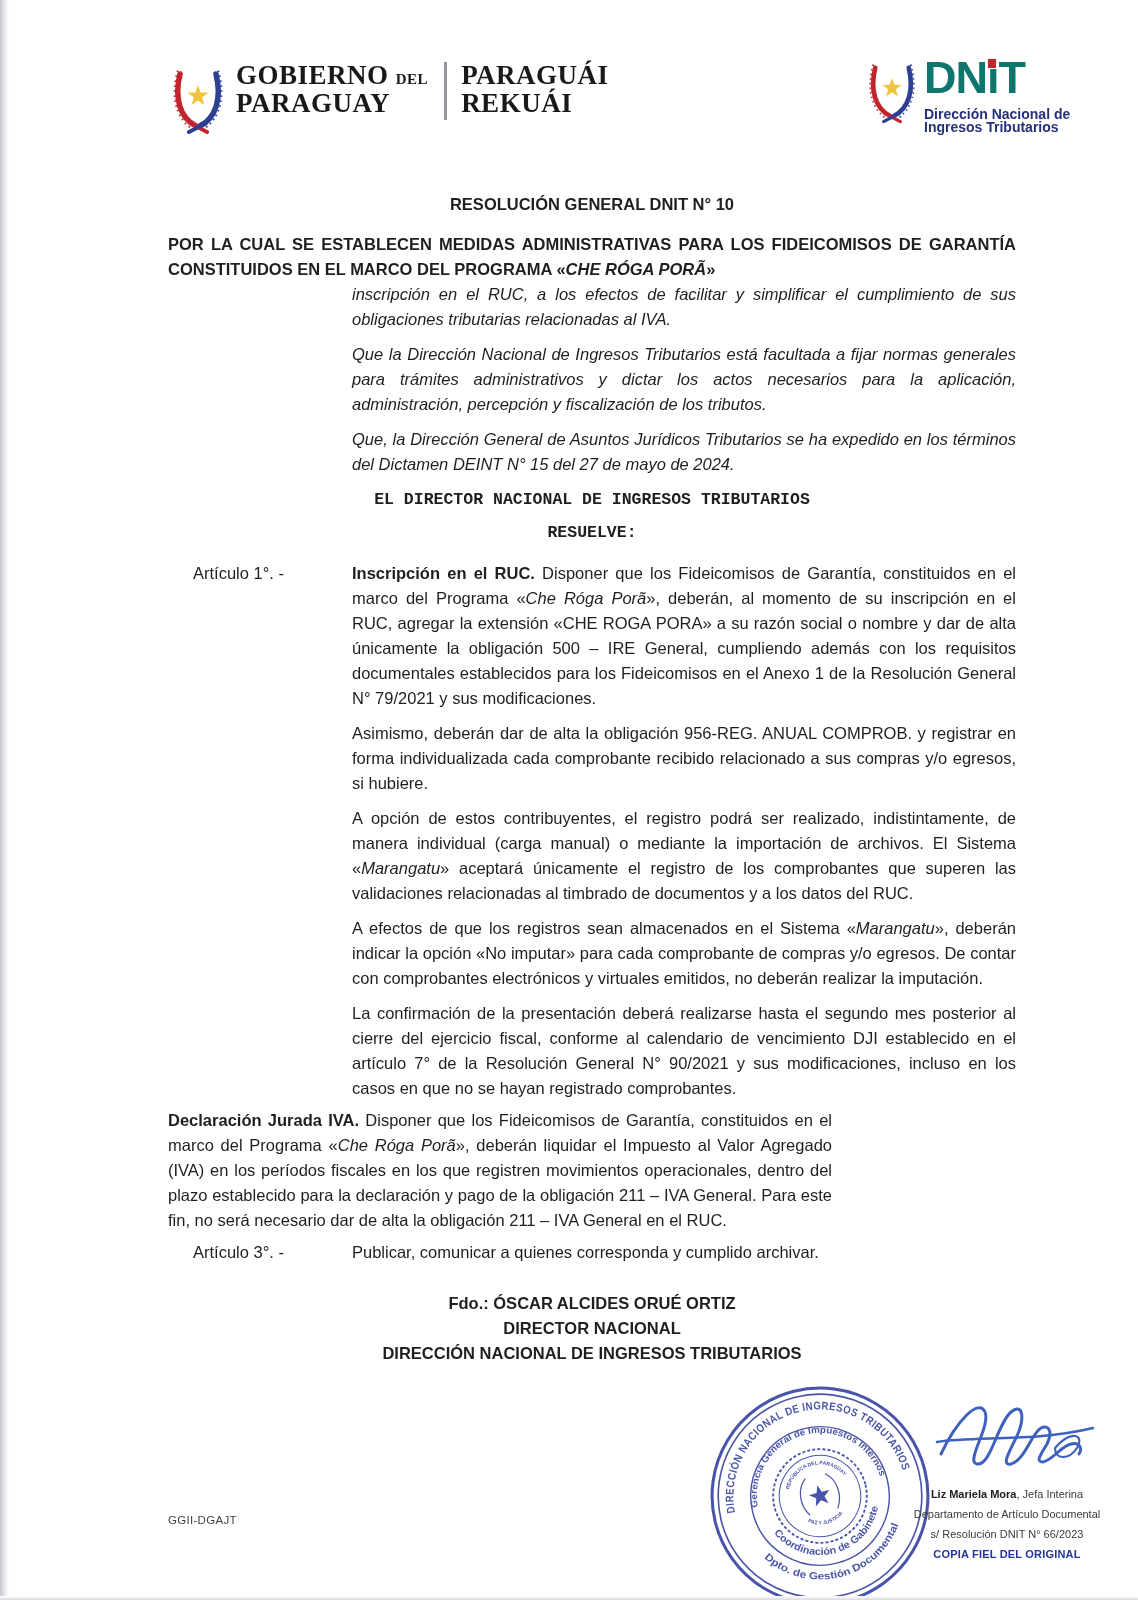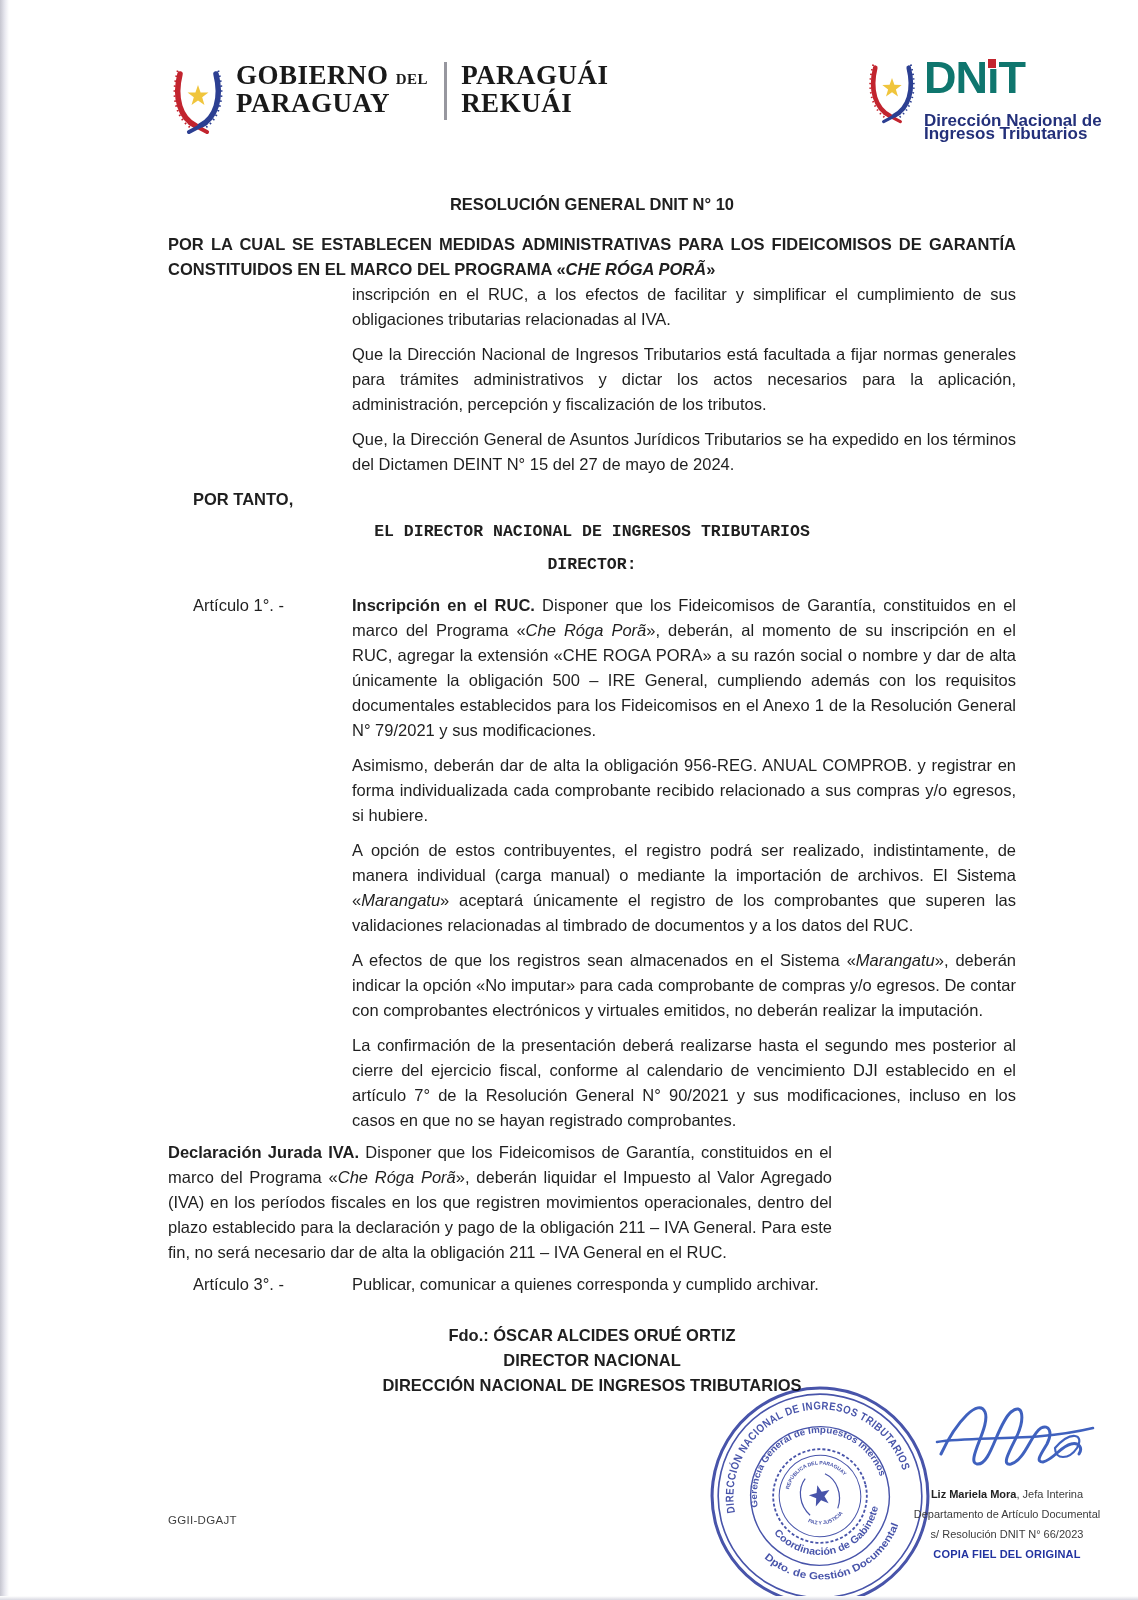--- a/index.html
+++ b/index.html
@@ -25,31 +25,31 @@
   .gov-line{font-size:27px;letter-spacing:.5px;white-space:nowrap;}
   .gov-small{font-size:15px;letter-spacing:.5px;}
   .gov-divider{width:3px;height:58px;background:#97979f;margin:0 14px 0 16px;}
   .gov-text-gn{font-family:"Liberation Serif","DejaVu Serif",serif;font-weight:bold;color:#191919;line-height:1.02;}
 
   .dnit-logo{position:absolute;left:866px;top:56px;display:flex;align-items:flex-start;}
   .dnit-right{margin-left:6px;}
   .dnit-word{font-weight:bold;font-size:45px;line-height:44px;letter-spacing:-1px;color:#0f766e;white-space:nowrap;}
   .dnit-i{position:relative;display:inline-block;}
   .i-dot{position:absolute;left:1px;top:3px;width:8px;height:9px;background:#C2242E;}
-  .dnit-caption{margin-top:14px;font-size:17px;line-height:13px;color:#23307A;font-weight:bold;}
+  .dnit-caption{margin-top:8px;font-size:14px;line-height:13px;color:#23307A;font-weight:bold;}
 
   
   .content{position:absolute;left:168px;top:192px;width:848px;font-size:16.5px;line-height:25px;}
   .content p{margin:0;}
   .bold{font-weight:bold;}
   .center{text-align:center;font-family:Liberation Mono, monospace;}
   .title{font-size:16.5px;font-weight:bold;text-align:center;margin:0 0 15px;}
   .subtitle{font-weight:bold;text-align:justify;margin:0 0 18px;}
   .subtitle em{font-style:italic;}
-  .preamble-p{margin:0 0 10px 184px !important;width:664px;text-align:justify;}
+  .preamble-p{margin:0 0 10px 184px !important;width:664px;text-align:justify;font-style:italic;}
   .por-tanto{margin:6px 0 7px 25px !important;font-weight:bold;}
   .director-heading{margin:0 0 8px !important;}
   .resuelve{margin:0 0 16px !important;}
   .article{display:flex;margin-bottom:7px;}
   .article-label{flex:none;width:159px;margin-left:25px;font-weight:normal;}
   .article-body{width:664px;}
   .article-body p{margin:0 0 10px;text-align:justify;}
   .article-body p:last-child{margin-bottom:0;}
   .article-body em{font-style:italic;}
   .signature-block{margin-top:26px;text-align:center;}
@@ -124,23 +124,22 @@
 
   <main class="content">
     <h1 class="title">RESOLUCIÓN GENERAL DNIT N° 10</h1>
 
     <p class="subtitle"><span>POR LA CUAL SE ESTABLECEN MEDIDAS ADMINISTRATIVAS PARA LOS FIDEICOMISOS DE GARANTÍA CONSTITUIDOS EN EL MARCO DEL PROGRAMA «</span><em>CHE RÓGA PORÃ</em><span>»</span></p>
 
     <p class="preamble-p">inscripción en el RUC, a los efectos de facilitar y simplificar el cumplimiento de sus obligaciones tributarias relacionadas al IVA.</p>
     <p class="preamble-p">Que la Dirección Nacional de Ingresos Tributarios está facultada a fijar normas generales para trámites administrativos y dictar los actos necesarios para la aplicación, administración, percepción y fiscalización de los tributos.</p>
     <p class="preamble-p">Que, la Dirección General de Asuntos Jurídicos Tributarios se ha expedido en los términos del Dictamen DEINT N° 15 del 27 de mayo de 2024.</p>
 
-    <p class="por-tanto">POR TANTO,</p>
     <p class="center bold director-heading">EL DIRECTOR NACIONAL DE INGRESOS TRIBUTARIOS</p>
-    <p class="center bold resuelve">DIRECTOR:</p>
+    <p class="center bold resuelve">RESUELVE:</p>
 
     <section class="article">
       <div class="article-label">Artículo 1°. -</div>
       <div class="article-body">
         <p><strong>Inscripción en el RUC.</strong><span> Disponer que los Fideicomisos de Garantía, constituidos en el marco del Programa «</span><em>Che Róga Porã</em><span>», deberán, al momento de su inscripción en el RUC, agregar la extensión «CHE ROGA PORA» a su razón social o nombre y dar de alta únicamente la obligación 500 – IRE General, cumpliendo además con los requisitos documentales establecidos para los Fideicomisos en el Anexo 1 de la Resolución General N° 79/2021 y sus modificaciones.</span></p>
         <p>Asimismo, deberán dar de alta la obligación 956-REG. ANUAL COMPROB. y registrar en forma individualizada cada comprobante recibido relacionado a sus compras y/o egresos, si hubiere.</p>
         <p><span>A opción de estos contribuyentes, el registro podrá ser realizado, indistintamente, de manera individual (carga manual) o mediante la importación de archivos. El Sistema «</span><em>Marangatu</em><span>» aceptará únicamente el registro de los comprobantes que superen las validaciones relacionadas al timbrado de documentos y a los datos del RUC.</span></p>
         <p><span>A efectos de que los registros sean almacenados en el Sistema «</span><em>Marangatu</em><span>», deberán indicar la opción «No imputar» para cada comprobante de compras y/o egresos. De contar con comprobantes electrónicos y virtuales emitidos, no deberán realizar la imputación.</span></p>
         <p>La confirmación de la presentación deberá realizarse hasta el segundo mes posterior al cierre del ejercicio fiscal, conforme al calendario de vencimiento DJI establecido en el artículo 7° de la Resolución General N° 90/2021 y sus modificaciones, incluso en los casos en que no se hayan registrado comprobantes.</p>
       </div>

